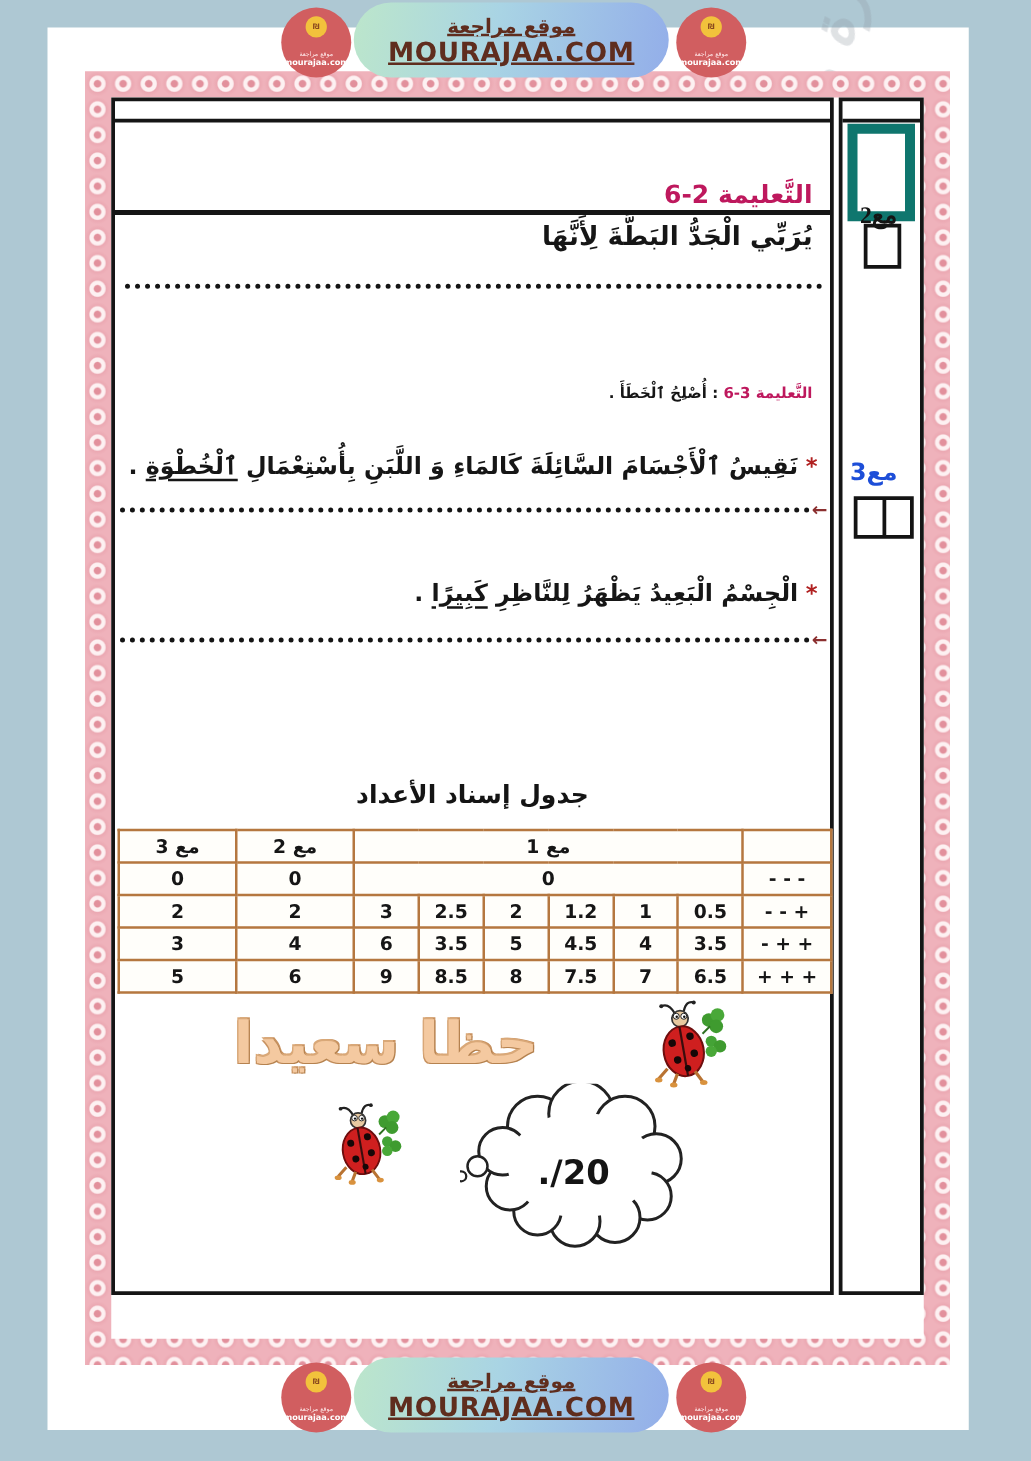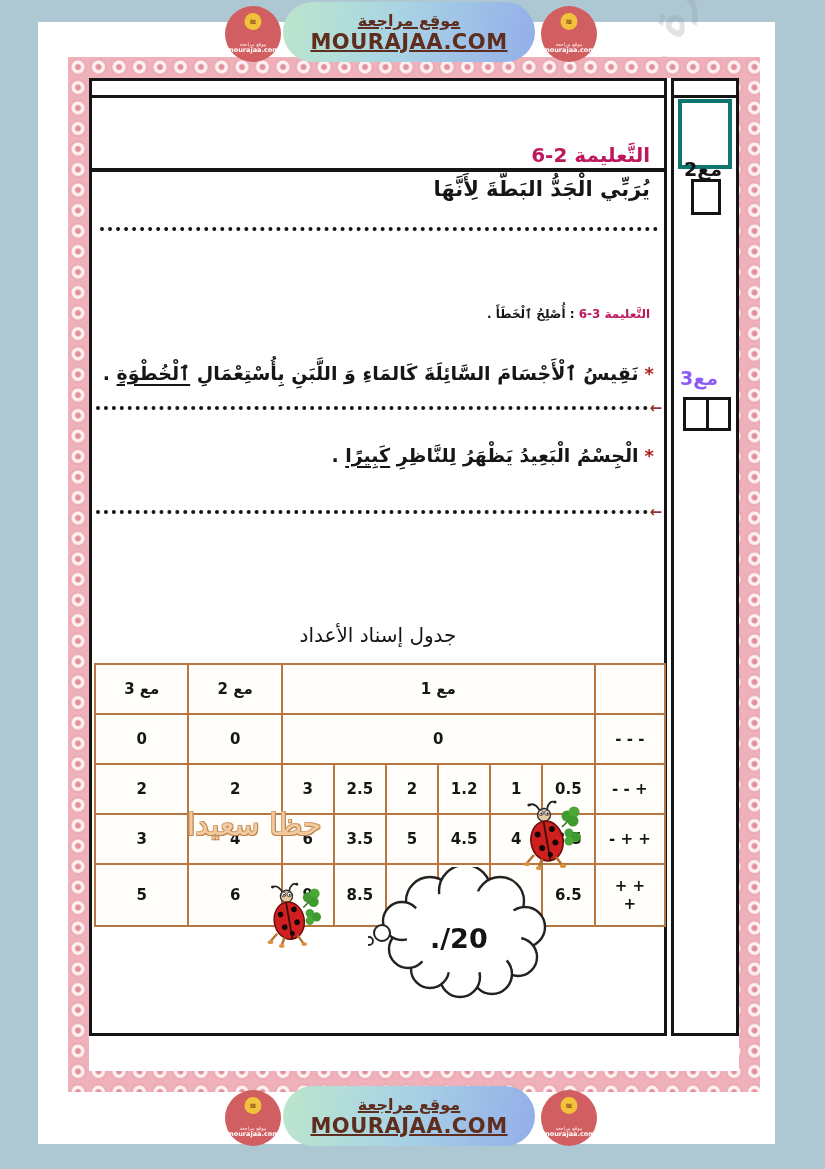--- a/index.html
+++ b/index.html
@@ -35,40 +35,40 @@
   .statement{top:96px;right:14px;font-size:21px;}
   .dots{border-bottom:4px dotted #141414;height:0;}
   .dots1{top:146px;left:8px;right:6px;}
   .ansline{display:flex;align-items:flex-end;left:4px;right:2px;height:16px;}
   .ansline .dots{flex:1;margin-bottom:3px;}
   .arrow{color:#8b2f2f;font-size:15px;font-weight:bold;line-height:10px;margin-left:1px;}
   .inst63{top:226px;right:14px;font-size:12px;}
   .bullet{color:#b02020;font-weight:bold;font-size:18px;padding-left:6px;}
   .item{font-size:19px;line-height:1.5;}
   .item1{top:278px;right:10px;left:6px;}
-  .item2{top:360px;right:10px;left:6px;}
+  .item2{top:380px;right:10px;left:6px;}
   .ans1{top:316px;}
   .ans2{top:420px;}
   .uline{text-decoration:underline;text-decoration-thickness:2px;text-underline-offset:4px;}
   
-  .tbl-title{top:542px;left:0;width:100%;text-align:center;font-size:20px;font-weight:normal;color:#141414;direction:rtl;}
+  .tbl-title{top:542px;left:0;width:100%;text-align:center;font-size:20px;font-weight:bold;color:#141414;direction:rtl;}
   table.score{position:absolute;top:582px;left:2px;width:572px;border-collapse:collapse;
     direction:ltr;background:#fffefa;}
   table.score td{border:2.5px solid #b5773f;text-align:center;font-weight:bold;font-size:15px;
-    color:#161616;height:24px;padding:12px;}
-  
-  .score-box{position:absolute;top:18px;left:4px;right:4px;height:62px;border:4px solid #0f766e;}
+    color:#161616;height:24px;padding:0;}
+  
+  .score-box{position:absolute;top:18px;left:4px;right:4px;height:62px;border:8px solid #0f766e;font-family:Liberation Serif, serif;}
   .score-box .lbl{position:absolute;bottom:-15px;left:2px;font-size:19px;font-weight:bold;color:#141414;direction:rtl;}
   .sq-small{position:absolute;top:98px;left:17px;width:24px;height:30px;border:3px solid #141414;}
-  .m3-lbl{position:absolute;top:286px;left:6px;font-size:19px;font-weight:bold;color:#8b5cf6;direction:rtl;}
+  .m3-lbl{position:absolute;top:286px;left:6px;font-size:19px;font-weight:bold;color:#1d4ed8;direction:rtl;}
   .dbox{position:absolute;top:316px;left:9px;width:42px;height:28px;border:3px solid #141414;display:flex;}
   .dbox-cell{flex:1;}
   .dbox-cell + .dbox-cell{border-left:3px solid #141414;}
   
-  .goodluck-text{top:726px;left:95px;font-size:30px;font-weight:normal;direction:rtl;
+  .goodluck-text{top:726px;left:95px;font-size:46px;font-weight:bold;direction:rtl;
     color:#f4c9a0;letter-spacing:4px;
     text-shadow:1px 1px 0 #b5824f,-1px -1px 0 #d9a briefly;
     text-shadow:1px 1px 0 #b5824f,-1px -1px 0 #d9a878,1px -1px 0 #c89260,-1px 1px 0 #c89260;}
   .ladybug1{top:718px;left:428px;}
   .ladybug2{top:800px;left:172px;}
   .cloud-wrap{top:786px;left:276px;width:182px;height:132px;}
   .cloud-score{position:absolute;top:56px;left:62px;font-size:27px;font-weight:bold;color:#141414;direction:ltr;}
   
   .banner{position:absolute;left:225px;width:372px;height:64px;z-index:6;}
   .pill{position:absolute;left:58px;top:0;width:252px;height:60px;border-radius:30px;

